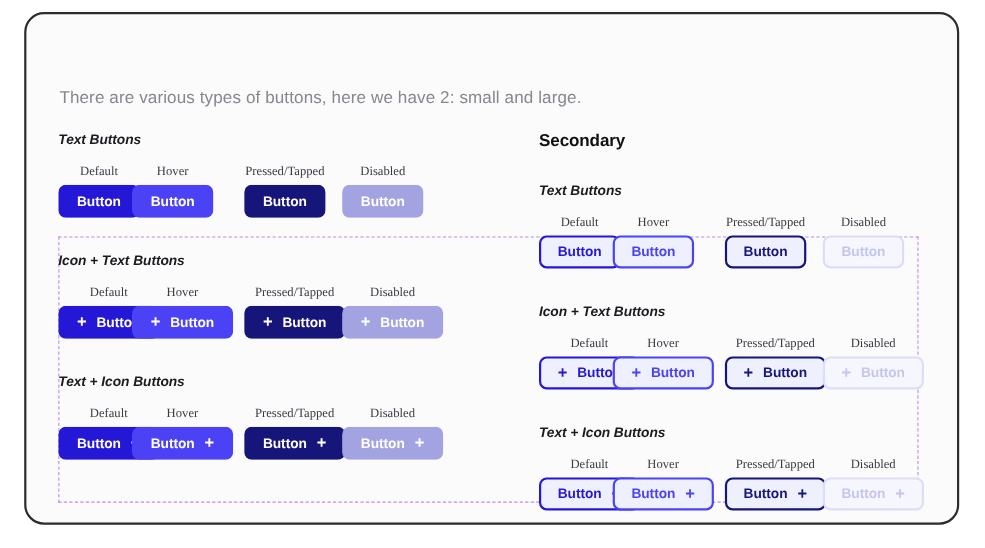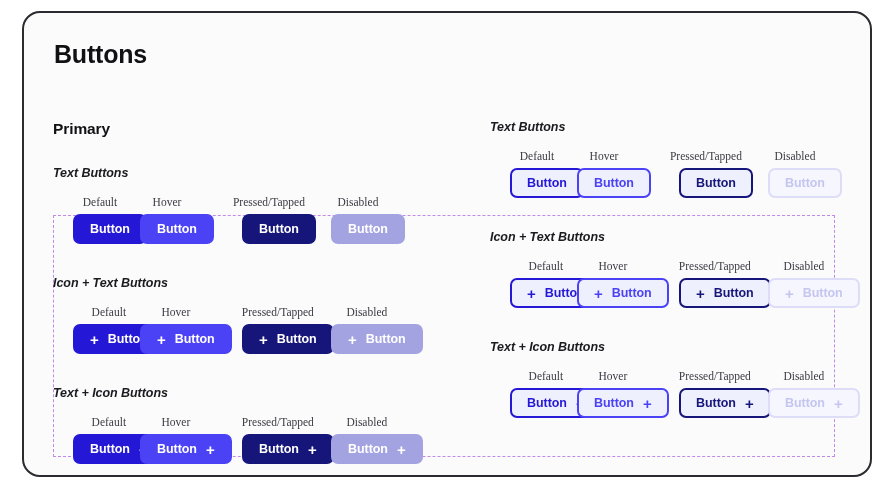--- a/index.html
+++ b/index.html
@@ -117,21 +117,20 @@
     height: 30px;
     padding: 0 15px;
     border-radius: 7px;
     font-size: 12.5px;
     font-weight: bold;
     letter-spacing: -0.05px;
     border: 2px solid transparent;
     white-space: nowrap;
     cursor: pointer;
     user-select: none;
-    margin-left: 20px;
   }
   .btn .plus {
     display: inline-block;
     line-height: 1;
     font-size: 15px;
     font-weight: bold;
     transform: translateY(-0.5px);
   }
 
   
@@ -144,26 +143,25 @@
   .btn.s-default  { background: #eff0fd; color: #2417d6; border-color: #2417d6; }
   .btn.s-hover    { background: #eff0fd; color: #4b42f5; border-color: #4b42f5; }
   .btn.s-pressed  { background: #eff0fd; color: #16157a; border-color: #16157a; }
   .btn.s-disabled { background: #f6f6fe; color: #c5c6ef; border-color: #ddddf7; cursor: default; }
 </style>
 </head>
 <body>
 
 <div class="card">
 
-  <div class="page-title">Buttons</div>
+  <div class="page-subtitle">There are various types of buttons, here we have 2: small and large.</div>
 
   <div class="guide"></div>
 
   <div class="col col-primary">
-    <div class="col-title">Primary</div>
 
     <div class="group">
       <div class="group-title">Text Buttons</div>
       <div class="state-row">
         <div class="cell cell-0">
           <div class="state-label">Default</div>
           <button class="btn p-default">
             <span>Button</span>
           </button>
         </div>
@@ -251,20 +249,21 @@
           <button class="btn p-disabled">
             <span>Button</span>
             <span class="plus">+</span>
           </button>
         </div>
       </div>
     </div>
   </div>
 
   <div class="col col-secondary">
+    <div class="col-title">Secondary</div>
 
     <div class="group">
       <div class="group-title">Text Buttons</div>
       <div class="state-row">
         <div class="cell cell-0">
           <div class="state-label">Default</div>
           <button class="btn s-default">
             <span>Button</span>
           </button>
         </div>

